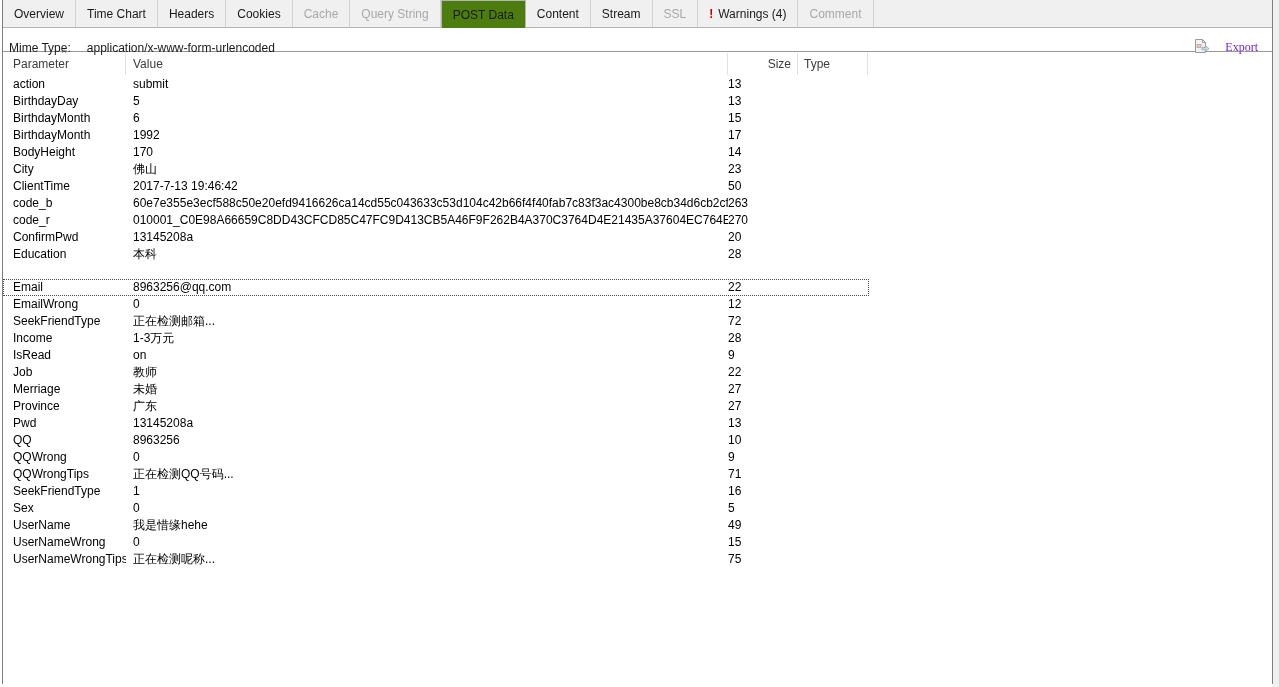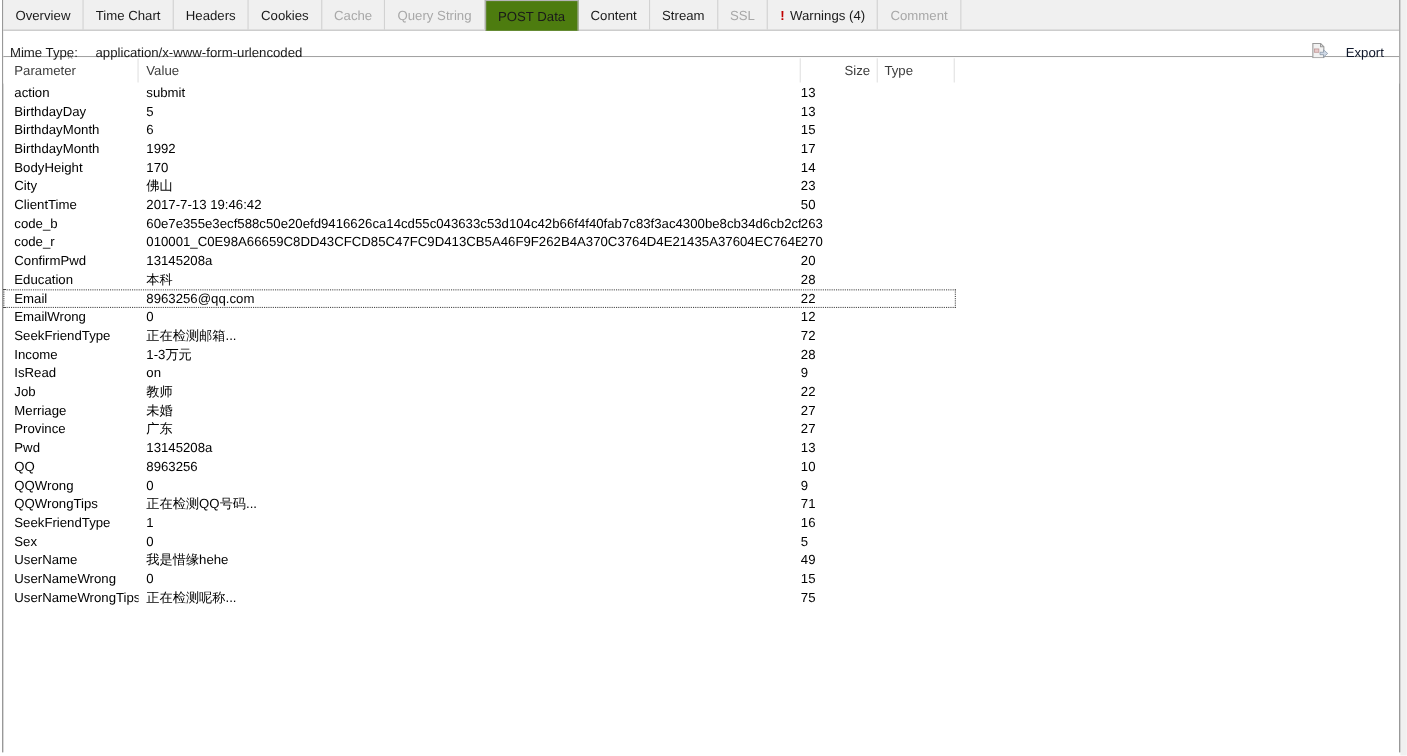--- a/index.html
+++ b/index.html
@@ -68,24 +68,25 @@
     background: #ffffff;
     border-bottom: 1px solid #9a9a9a;
     padding: 16px 10px 0 6px;
   }
   .mime-label { color: #1a1a1a; }
   .mime-value { margin-left: 16px; color: #1a1a1a; }
   .spacer { flex: 1; }
   .export-button {
     display: flex;
     align-items: center;
-    color: #0f172a;
+    color: #6d28d9;
     gap: 15px;
     padding: 1px 4px;
     cursor: default;
+    font-family: Liberation Serif, serif;
   }
 
   
   .grid { width: 100%; }
   .grid-header {
     display: flex;
     height: 24px;
     background: #ffffff;
   }
   .hcell {
@@ -112,21 +113,21 @@
   }
 
   .grid-body { width: 866px; }
   .row {
     display: flex;
     height: 17px;
     line-height: 17px;
     width: 866px;
     white-space: nowrap;
   }
-  .row.selected { outline: 1px dotted #4a4a4a; outline-offset: -1px; }
+  .row.selected { outline: 1px dotted #4a4a4a; outline-offset: -1px; margin-top: 16px; }
   .cell { overflow: hidden; text-overflow: clip; }
   .c-param { width: 123px; padding-left: 10px; color: #000; }
   .c-value { width: 602px; padding-left: 7px; color: #000; }
   .c-size  { width: 70px; text-align: left; padding-right: 6px; color: #000; }
   .c-type  { width: 70px; padding-left: 6px; color: #000; }
 </style>
 </head>
 <body>
 
 <div class="window">

